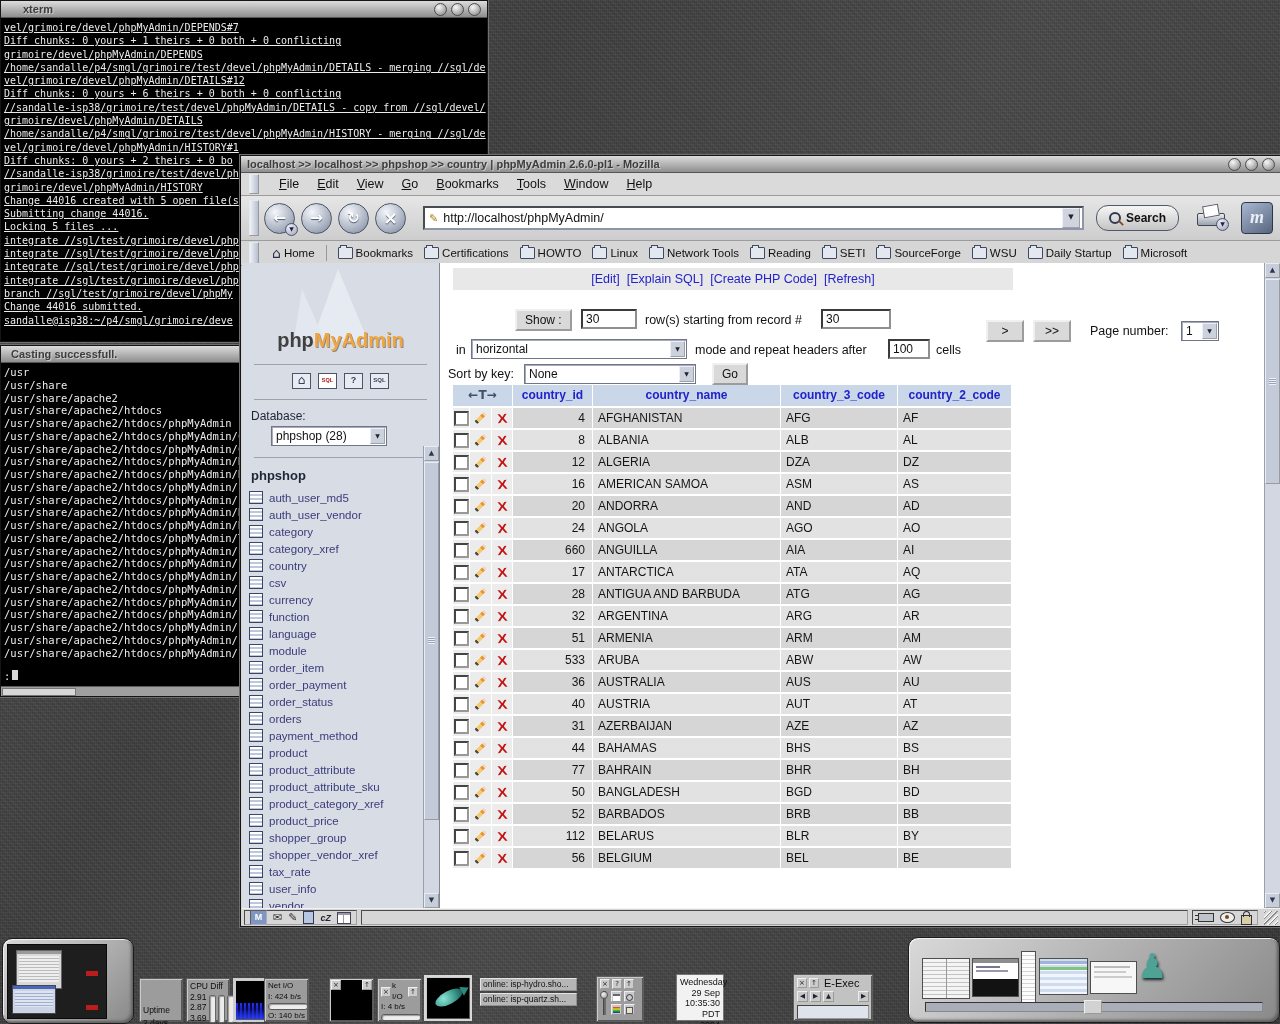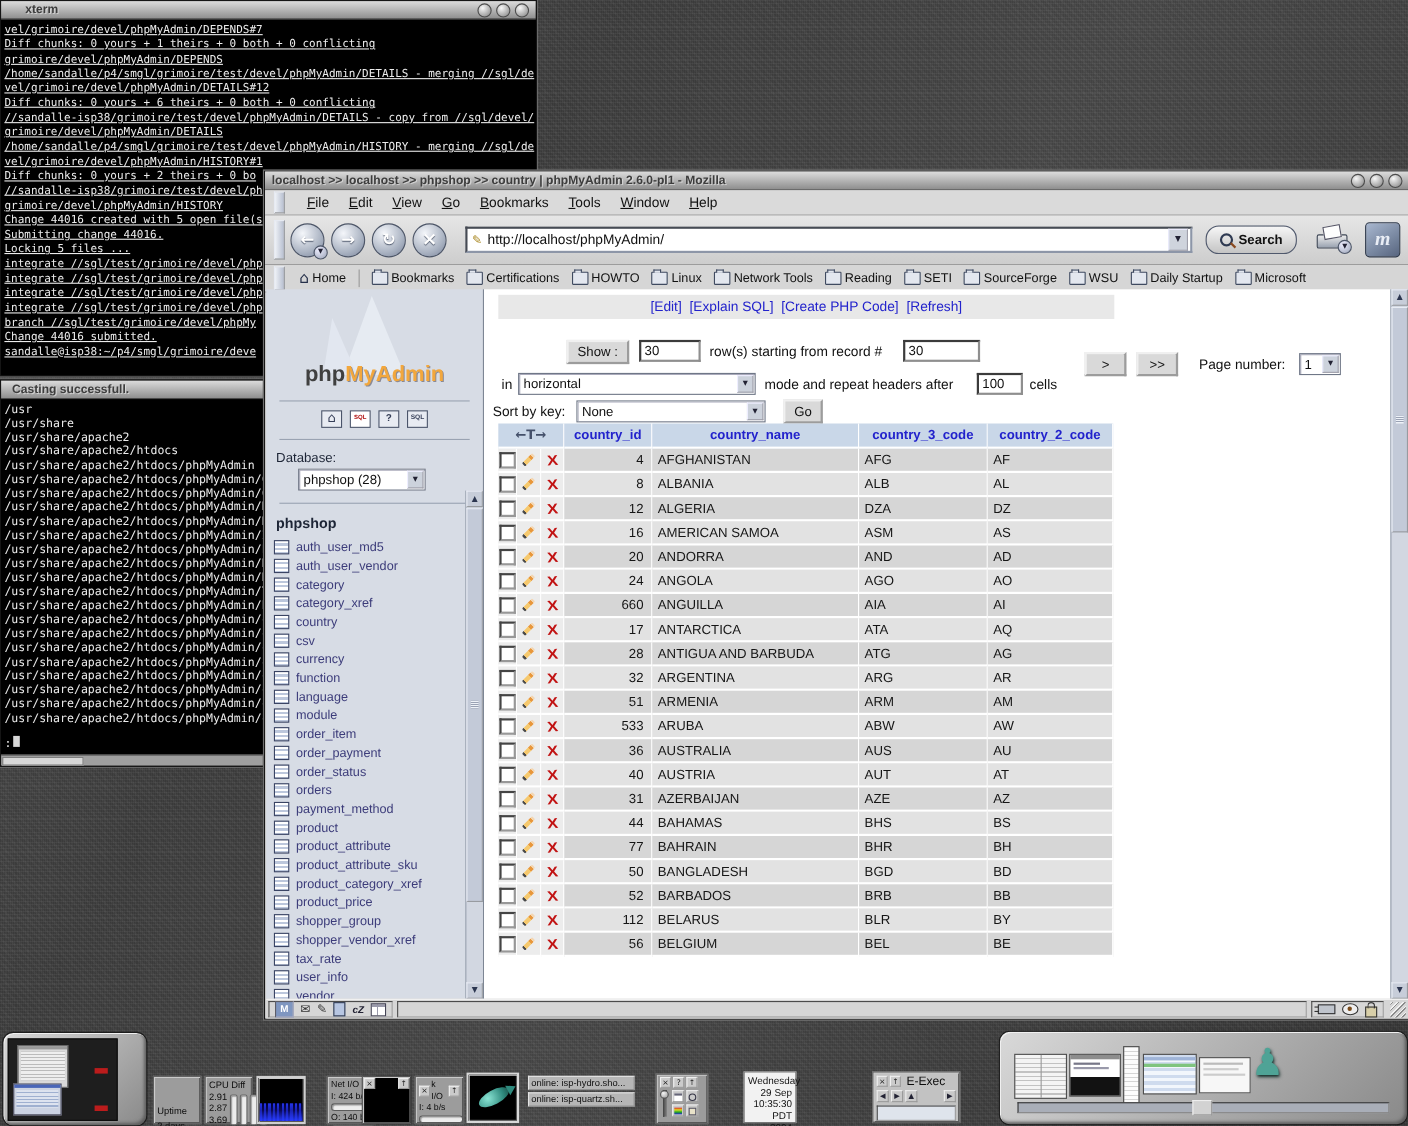--- a/index.html
+++ b/index.html
@@ -900,21 +900,21 @@
       </div>
     </div>
   </div>
 
   <div class="applet appdark" style="left:233px;top:978px;width:45px;height:44px;border:2px solid #cfcfcf;">
     <div style="position:absolute;left:1px;right:1px;bottom:1px;height:16px;
       background:linear-gradient(to top, rgba(40,60,255,.95), rgba(20,20,120,.5) 60%, transparent),
       repeating-linear-gradient(90deg,#2233ee 0 2px,#000034 2px 4px);"></div>
   </div>
 
-  <div class="applet" style="left:297px;top:978px;width:45px;height:44px;font-size:8px;">
+  <div class="applet" style="left:264px;top:978px;width:45px;height:44px;font-size:8px;">
     <div>Net I/O</div>
     <div>I: 424 b/s</div>
     <div class="cap"></div>
     <div>O: 140 b/s</div>
     <div class="cap"></div>
   </div>
 
   <div class="applet appdark" style="left:329px;top:978px;width:45px;height:44px;">
     <span class="xbtn" style="position:absolute;left:1px;top:1px;"><span>×</span></span>
     <span class="xbtn" style="position:absolute;right:1px;top:1px;"><span>↑</span></span>

